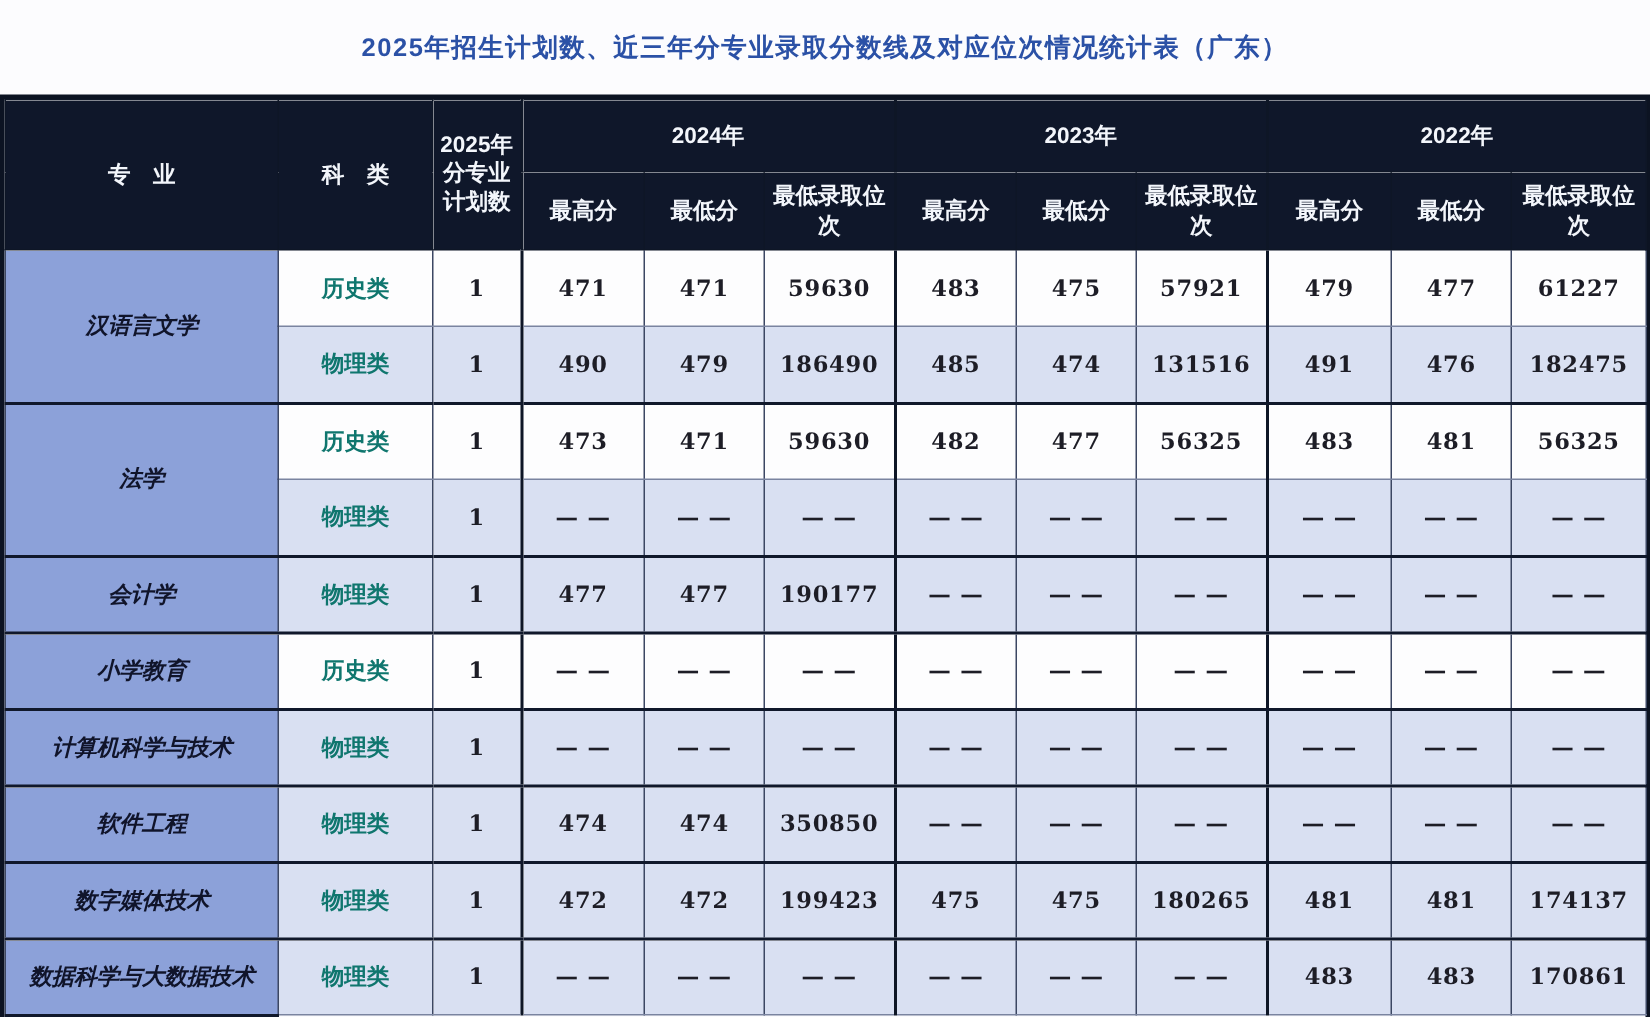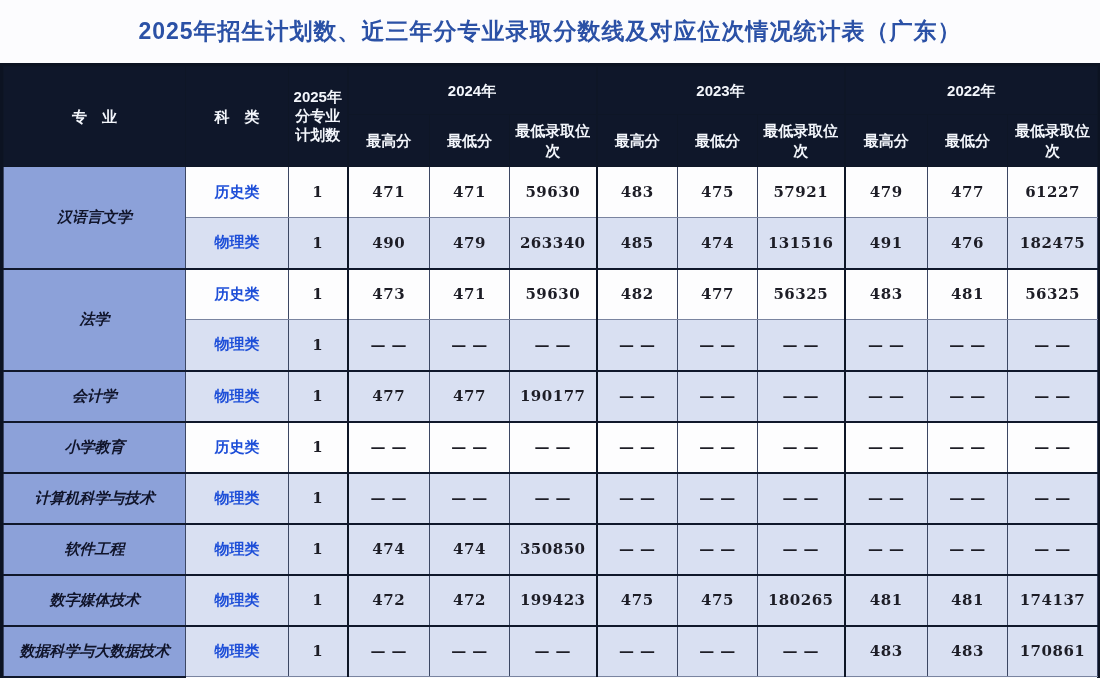--- a/index.html
+++ b/index.html
@@ -1,37 +1,37 @@
 <!DOCTYPE html>
 <html><head>
 <meta charset="utf-8">
 <style>
   * { margin:0; padding:0; box-sizing:border-box; }
   html,body { width:1100px; height:678px; overflow:hidden; }
   body { background:#fbfbfd; font-family:"Liberation Sans", sans-serif; }
   .page { width:1100px; height:678px; background:#fbfbfd; }
   .title-bar { height:63px; display:flex; align-items:center; justify-content:center; background:#fcfcfe; }
-  .title { color:#2b51a6; font-size:23px; font-weight:bold; letter-spacing:1px; }
+  .title { color:#2b51a6; font-size:17px; font-weight:bold; letter-spacing:1px; }
   .table-wrap { width:1100px; border:3px solid #0c1322; }
   table { width:1094px; border-collapse:collapse; table-layout:fixed; }
   th, td { text-align:center; vertical-align:middle; overflow:hidden; padding:0 2px; }
   thead th {
     background:#0f172a; color:#f3f6fb; font-weight:bold; font-size:15px;
     border:1.5px solid #0e1626; line-height:1.3;
   }
   thead tr.hr1 th { height:48px; }
   thead tr.hr2 th { height:52px; }
   thead th .blk { display:block; line-height:1.25; }
   tbody tr { height:51px; }
   tbody td { border:1.5px solid #3c4763; border-bottom:1px solid #7a84a0; font-size:15px; font-weight:bold; color:#1d1d26; }
   tbody tr.group-end td { border-bottom:2.5px solid #10182b; }
   tbody tr.row-white td { background:#fdfdfe; }
   tbody tr.row-blue td { background:#d9e0f2; }
   tbody td.major-cell { background:#8ca1d9 !important; color:#10142a; font-size:15px; border-bottom:2.5px solid #10182b;font-style:italic; }
-  tbody td.cat-cell { color:#1d4ed8; }
+  tbody td.cat-cell { color:#0f766e; }
   tbody td.num-cell { font-family:"DejaVu Serif", serif; letter-spacing:0.5px; }
   .vb-strong { border-left:2.5px solid #0e1626 !important; }
 </style>
 </head>
 <body>
 
 <div class="page">
   <div class="title-bar">
     <div class="title">2025年招生计划数、近三年分专业录取分数线及对应位次情况统计表（广东）</div>
   </div>
@@ -90,21 +90,21 @@
             <td class="num-cell">57921</td>
             <td class="num-cell vb-strong">479</td>
             <td class="num-cell">477</td>
             <td class="num-cell">61227</td>
           </tr>
           <tr class="row-blue group-end">
             <td class="cat-cell">物理类</td>
             <td class="num-cell">1</td>
             <td class="num-cell vb-strong">490</td>
             <td class="num-cell">479</td>
-            <td class="num-cell">263340</td>
+            <td class="num-cell">186490</td>
             <td class="num-cell vb-strong">485</td>
             <td class="num-cell">474</td>
             <td class="num-cell">131516</td>
             <td class="num-cell vb-strong">491</td>
             <td class="num-cell">476</td>
             <td class="num-cell">182475</td>
           </tr>
           <tr class="row-white">
             <td rowspan="2" class="major-cell">法学</td>
             <td class="cat-cell">历史类</td>

